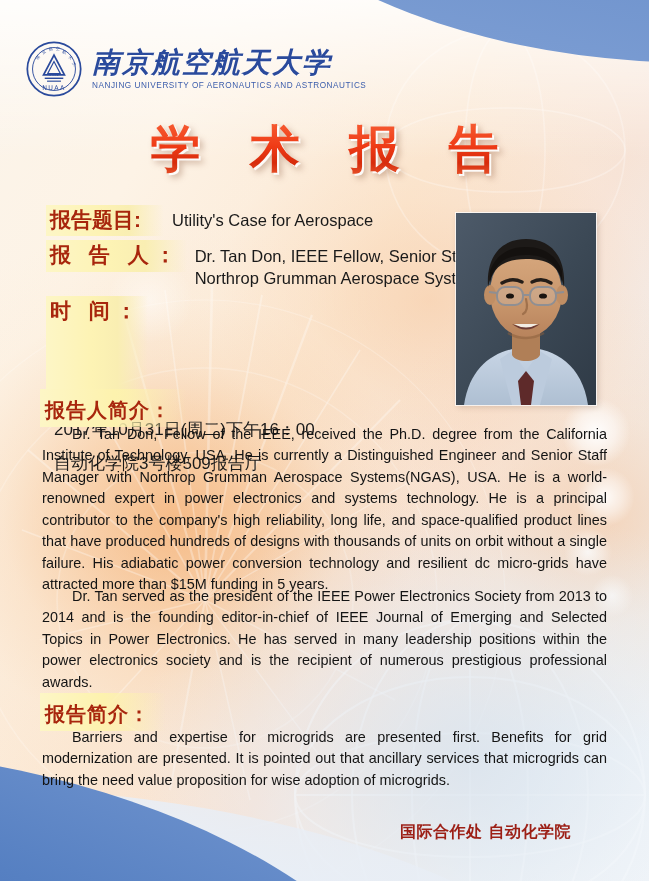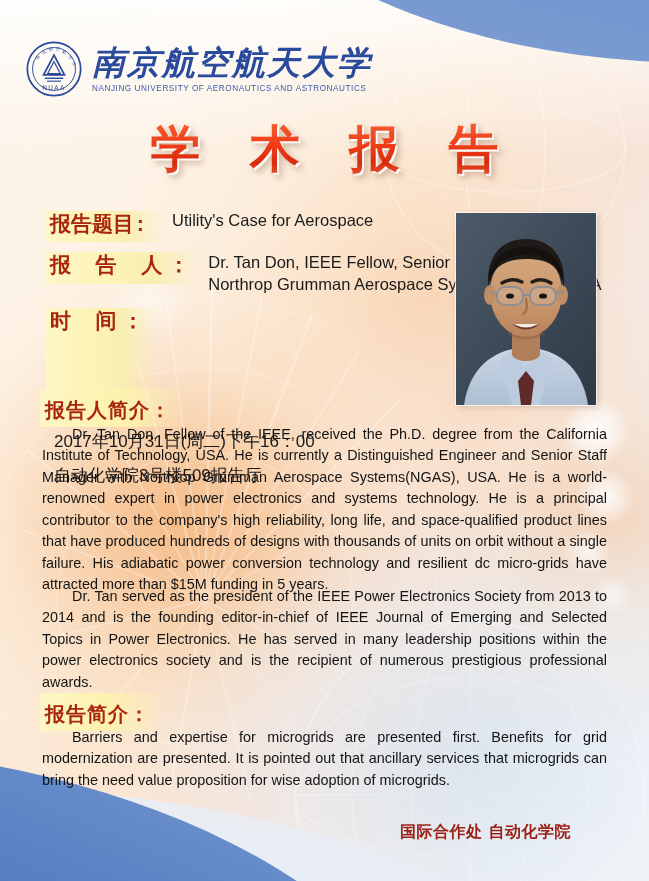--- a/index.html
+++ b/index.html
@@ -81,21 +81,21 @@
     border-radius:0 100% 0 0;
     background:linear-gradient(20deg,#d9e3ef 0%, #e8eef6 60%, rgba(255,255,255,0) 100%);
   }
 
   
   #header{position:absolute;left:25px;top:40px;display:flex;align-items:center;gap:9px;}
   .logo-emblem{width:58px;height:58px;flex:0 0 auto;}
   .logo-text{display:flex;flex-direction:column;justify-content:center;}
   .logo-cn{
     font-family:"DejaVu Serif","Liberation Serif",serif;
-    font-weight:bold;font-size:33px;letter-spacing:2px;
+    font-weight:bold;font-size:28px;letter-spacing:2px;
     color:#2a4a9c;line-height:1.08;
     font-style:italic;
     white-space:nowrap;
     text-shadow:0 1px 0 rgba(255,255,255,.6);
   }
   .logo-en{
     font-size:8.2px;font-weight:normal;letter-spacing:.55px;
     color:#3a5cab;white-space:nowrap;margin-top:3px;
   }
 
@@ -110,30 +110,29 @@
     -webkit-background-clip:text;background-clip:text;
     -webkit-text-fill-color:transparent;
     filter:drop-shadow(2px 2px 0 rgba(255,255,255,.92)) drop-shadow(3px 3px 3px rgba(120,60,30,.30));
   }
 
   
   #info{position:absolute;left:46px;top:205px;width:560px;}
   .row{display:flex;align-items:flex-start;margin-bottom:4px;}
   .label{
     flex:0 0 118px;
-    font-family:Liberation Mono, monospace;
+    font-family:Liberation Sans, sans-serif;
     font-weight:bold;font-size:21px;
     color:#a8260d;
     padding:2px 5px 3px 4px;
     background:linear-gradient(90deg,#fdf6c6 0%, #fdf3b4 45%, #f9eeb2 70%, rgba(253,245,200,0) 100%);
     letter-spacing:0px;
     line-height:1.25;
     white-space:nowrap;
     box-sizing:border-box;
-    margin-top:6px;
   }
   .label.spaced{letter-spacing:6px;}
   .value{
     flex:1;
     font-size:16.5px;color:#1a1a1a;line-height:1.33;
     padding-top:5px;padding-left:8px;
   }
   .value.cn{font-size:17px;}
   .row-speaker .value{padding-top:6px;}
   .row-title .value{padding-top:5px;}

